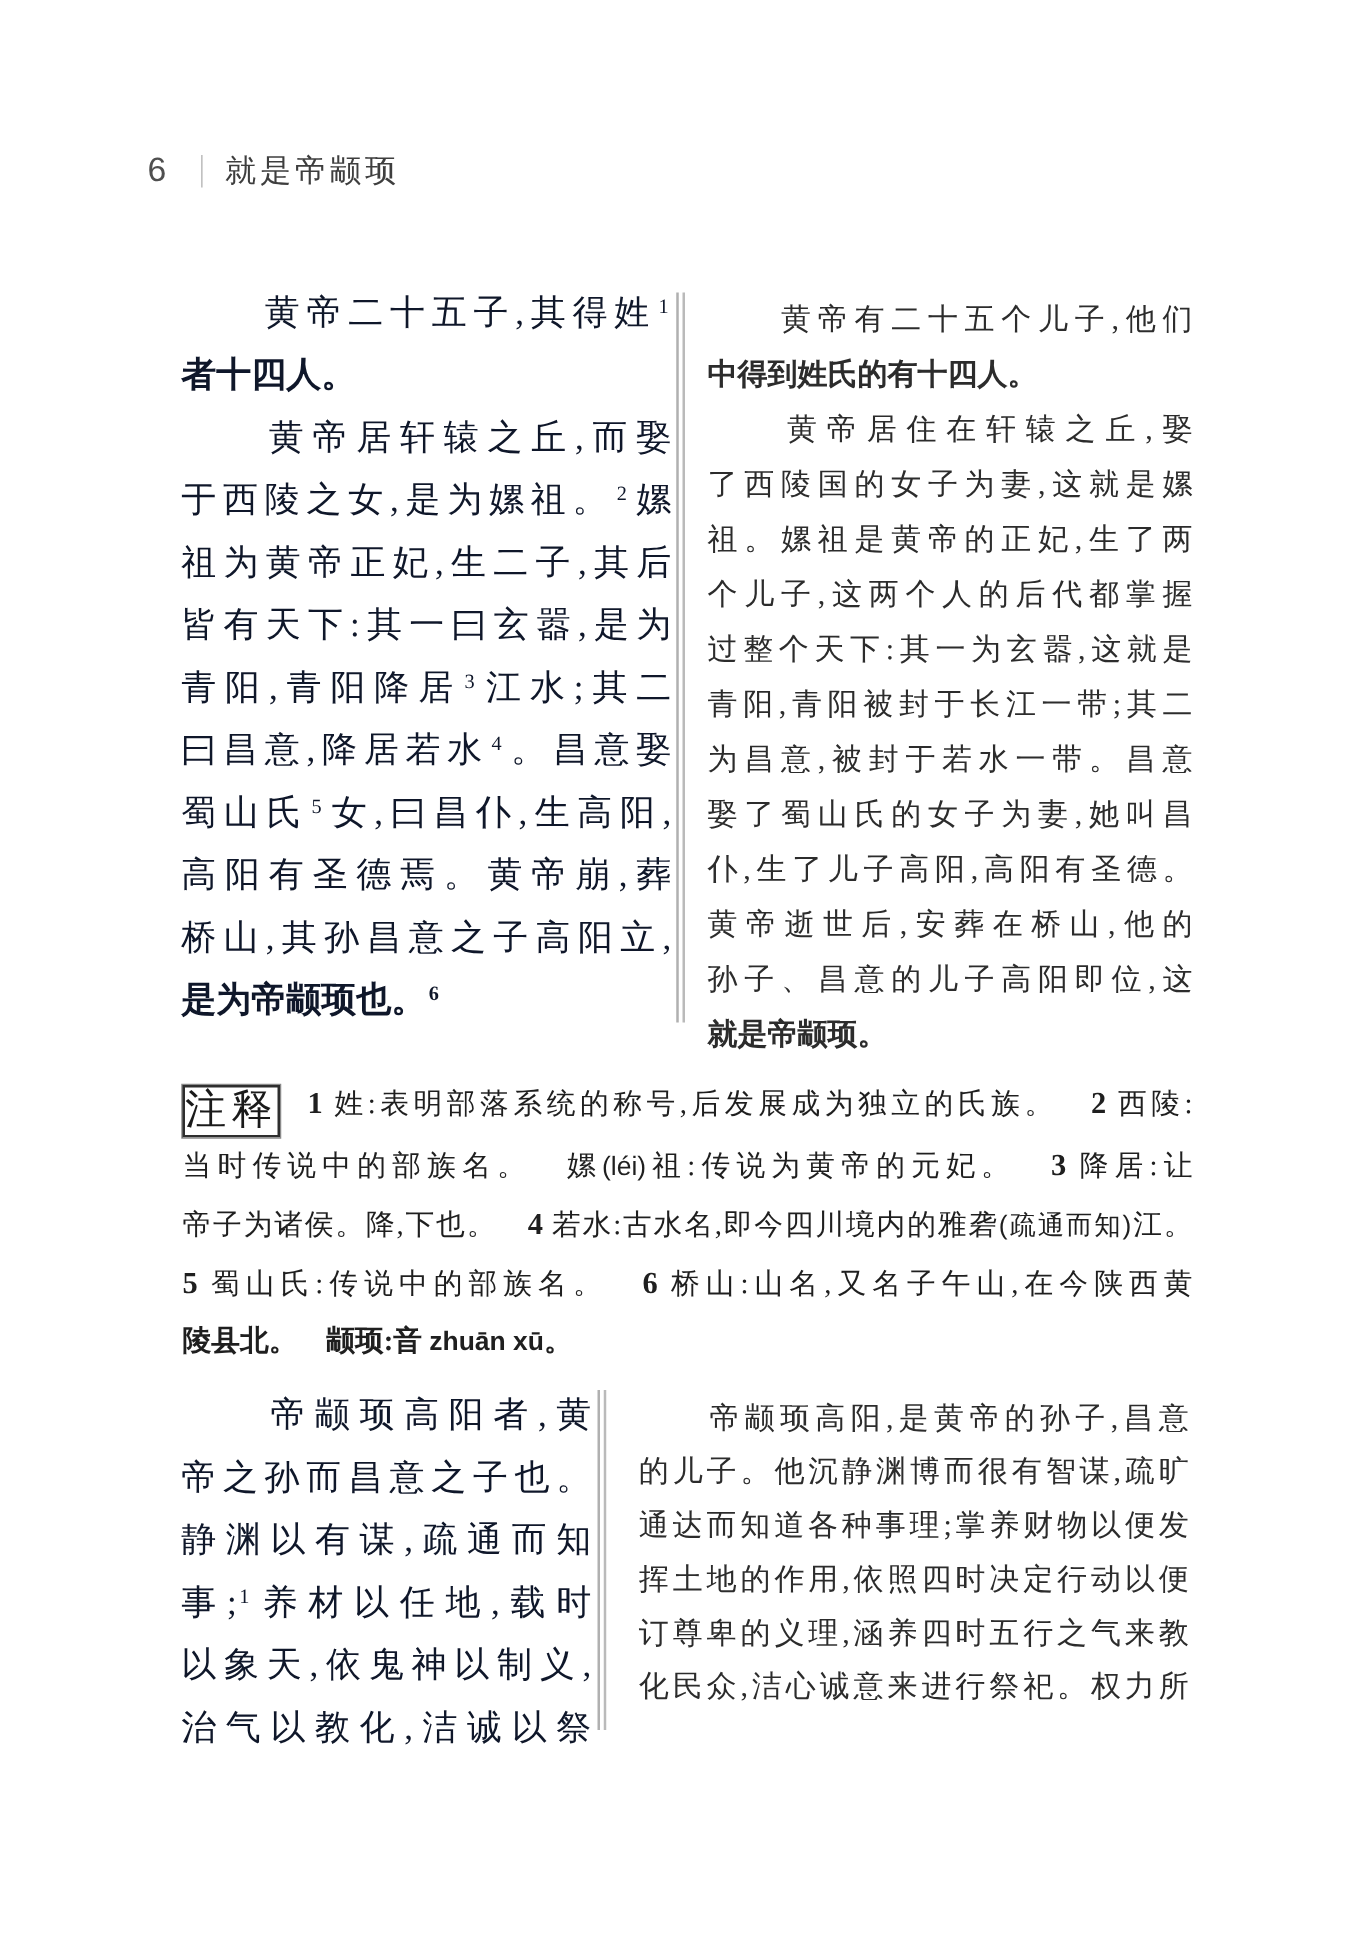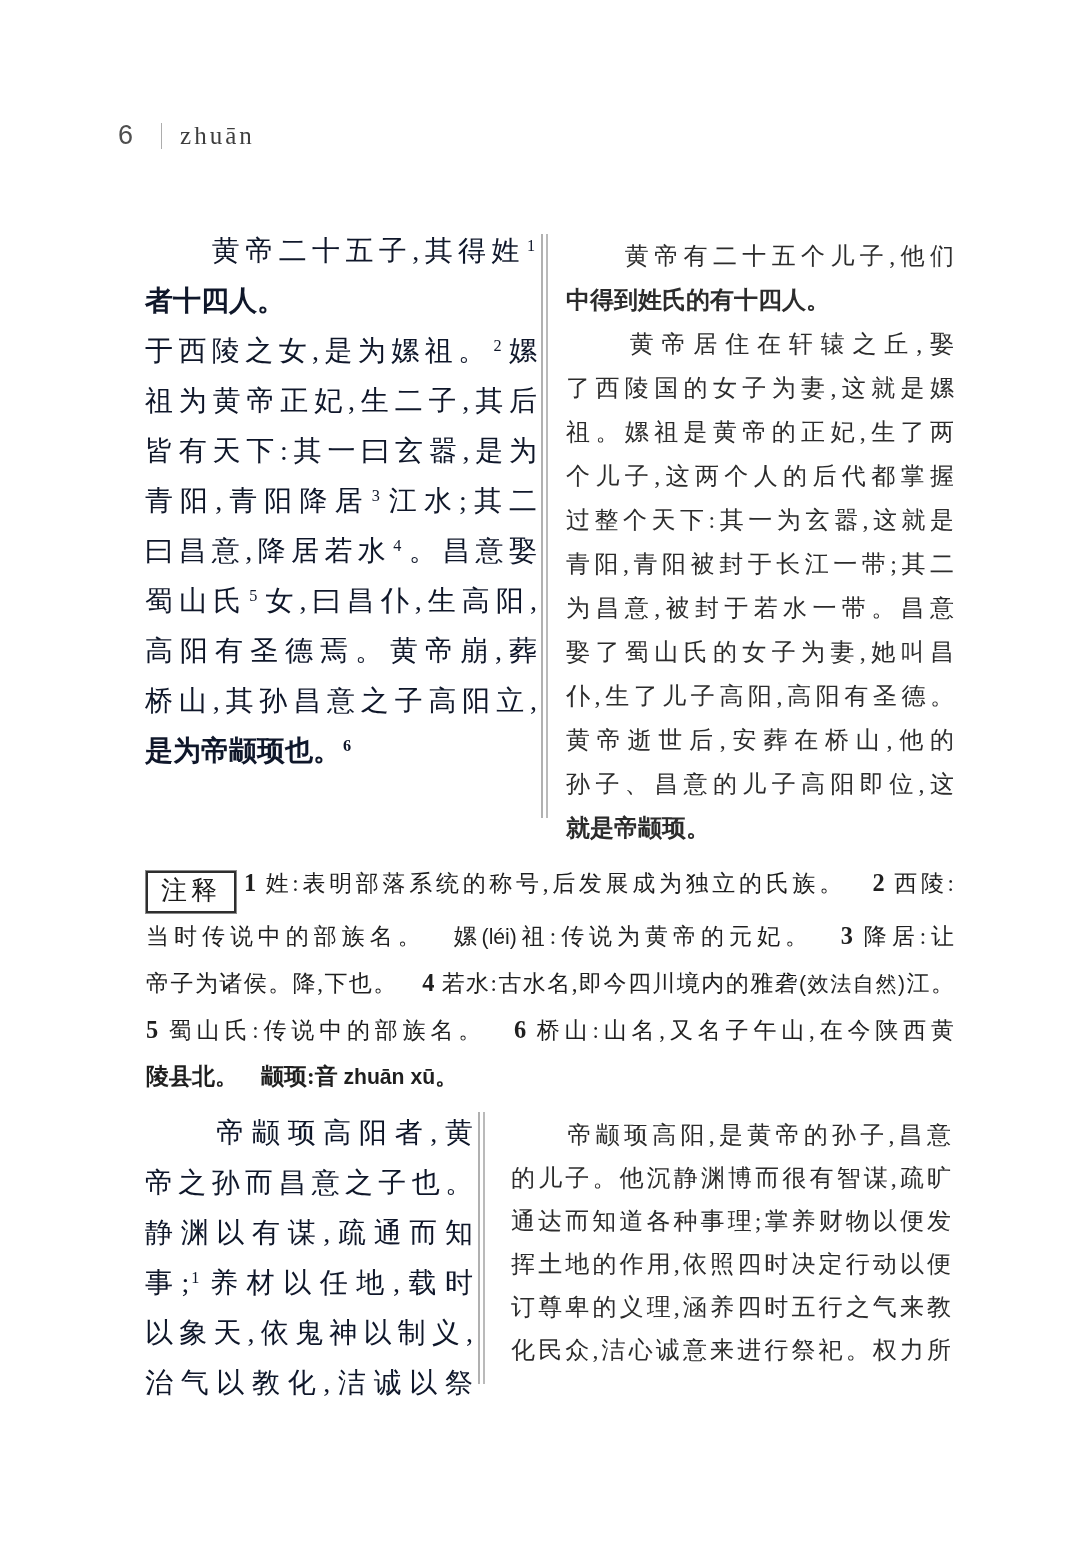--- a/index.html
+++ b/index.html
@@ -29,38 +29,39 @@
   #s1-translation{left:566px;top:234px;width:388px;font-size:24px;line-height:44px;}
   #s2-translation{left:511px;top:1114px;width:440px;font-size:24px;line-height:43px;}
   
   .col-divider{position:absolute;width:3px;border-left:2px solid #b0b0b0;border-right:2px solid #bababa;}
   #divider-1{left:541px;top:234px;height:584px;}
   #divider-2{left:478px;top:1112px;height:272px;}
   
   #notes{left:146px;top:860px;width:808px;font-size:23px;line-height:46px;color:#1f1f1f;}
   .note-label{
     display:inline-block;border:2px solid #2e2e2e;box-shadow:0 0 0 1px #8a8a8a;
-    padding:0 13px;line-height:36px;height:38px;margin-right:8px;
-    font-size:26px;letter-spacing:4px;vertical-align:-8px;color:#1a1a1a;
+    padding:0 0;line-height:36px;height:38px;margin-right:22px;
+    font-size:33px;letter-spacing:4px;vertical-align:-8px;color:#1a1a1a;
   }
 </style>
 </head>
 <body>
 
 <div class="page">
 
   <div class="header">
     <span class="page-num">6</span>
     <span class="header-rule"></span>
-    <span class="chapter-title">zhuān</span>
+    <span class="chapter-title">就是帝颛顼</span>
   </div>
 
   <div class="block classical" id="s1-classical">
       <div class="ln">　　黄帝二十五子,其得姓<sup>1</sup></div>
       <div class="ln end">者十四人。</div>
+      <div class="ln">　　黄帝居轩辕之丘,而娶</div>
       <div class="ln">于西陵之女,是为嫘祖。<sup>2</sup>嫘</div>
       <div class="ln">祖为黄帝正妃,生二子,其后</div>
       <div class="ln">皆有天下:其一曰玄嚣,是为</div>
       <div class="ln">青阳,青阳降居<sup>3</sup>江水;其二</div>
       <div class="ln">曰昌意,降居若水<sup>4</sup>。昌意娶</div>
       <div class="ln">蜀山氏<sup>5</sup>女,曰昌仆,生高阳,</div>
       <div class="ln">高阳有圣德焉。黄帝崩,葬</div>
       <div class="ln">桥山,其孙昌意之子高阳立,</div>
       <div class="ln end">是为帝颛顼也。<sup>6</sup></div>
     </div>
@@ -83,21 +84,21 @@
       <div class="ln">孙子、昌意的儿子高阳即位,这</div>
       <div class="ln end">就是帝颛顼。</div>
     </div>
 
   <div class="block" id="notes">
     <div class="ln">
       <span class="note-label">注释</span><span><b>1</b> 姓:表明部落系统的称号,后发展成为独立的氏族。　<b>2</b> 西陵:</span>
     </div>
     <div>
         <div class="ln">当时传说中的部族名。　嫘<span class="latin">(léi)</span>祖:传说为黄帝的元妃。　<b>3</b> 降居:让</div>
-        <div class="ln">帝子为诸侯。降,下也。　<b>4</b> 若水:古水名,即今四川境内的雅砻<span class="latin">(效法自然)</span>江。</div>
+        <div class="ln">帝子为诸侯。降,下也。　<b>4</b> 若水:古水名,即今四川境内的雅砻<span class="latin">(疏通而知)</span>江。</div>
         <div class="ln"><b>5</b> 蜀山氏:传说中的部族名。　<b>6</b> 桥山:山名,又名子午山,在今陕西黄</div>
         <div class="ln end">陵县北。　颛顼:音 <span class="latin">zhuān xū</span>。</div>
       </div>
   </div>
 
   <div class="block classical" id="s2-classical">
       <div class="ln">　　帝颛顼高阳者,黄</div>
       <div class="ln">帝之孙而昌意之子也。</div>
       <div class="ln">静渊以有谋,疏通而知</div>
       <div class="ln">事;<sup>1</sup>养材以任地,载时</div>

